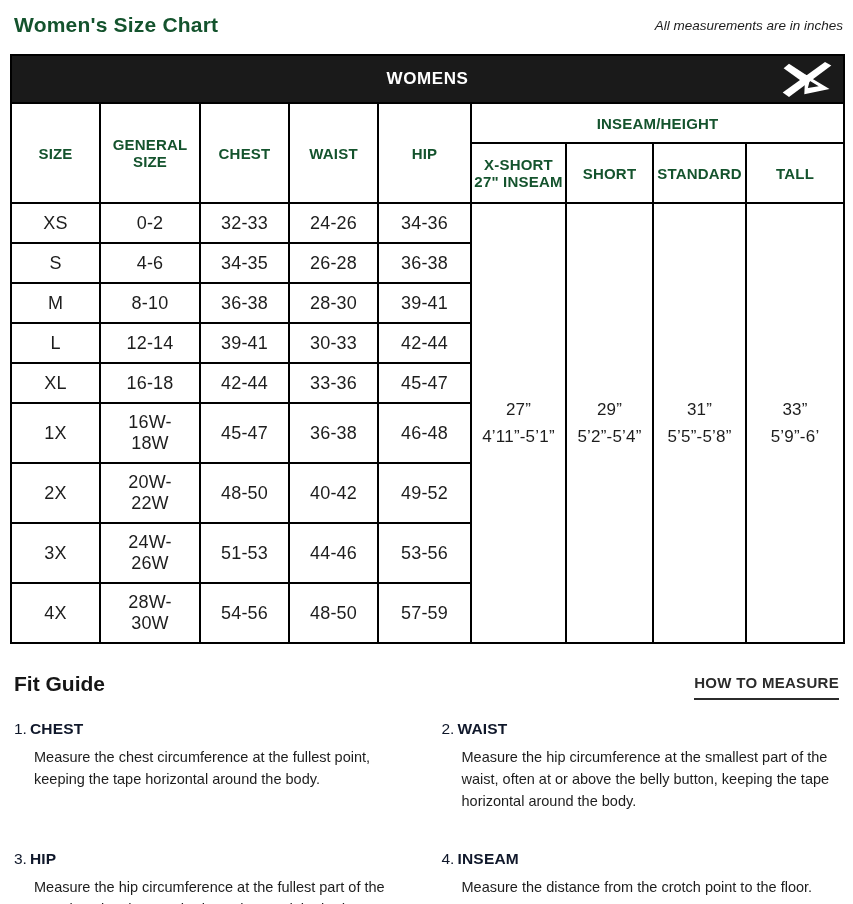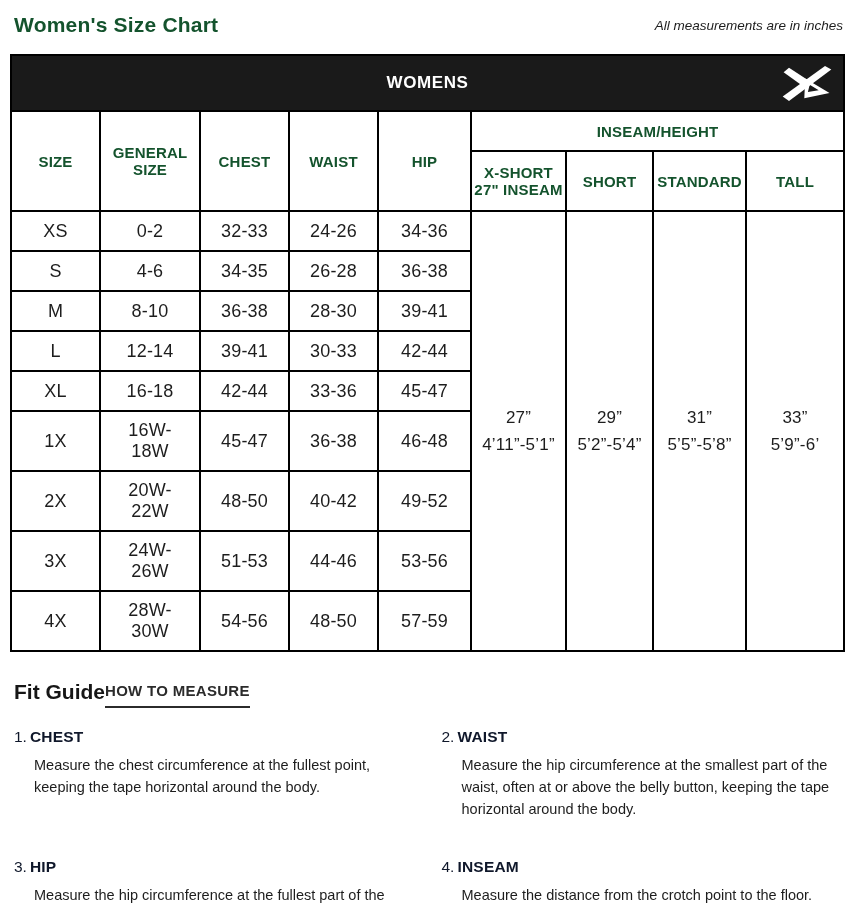--- a/index.html
+++ b/index.html
@@ -44,21 +44,21 @@
     border: 2px solid #000000;
     text-align: center;
     vertical-align: middle;
     padding: 2px;
     overflow: hidden;
   }
   
   .banner-cell {
     background: #1a1a1a;
     border: 2px solid #1a1a1a;
-    height: 56px;
+    height: 48px;
     position: relative;
     padding: 0;
     text-decoration: underline;
   }
   .banner-label {
     color: #ffffff;
     font-size: 17px;
     font-weight: 700;
     letter-spacing: 0.6px;
   }
@@ -89,20 +89,21 @@
   td.inseam-cell {
     font-size: 17px;
     line-height: 1.6;
     letter-spacing: 0.2px;
   }
 
   
   .fit-guide { padding: 28px 14px 30px 14px; }
   .fit-head {
     display: flex;
+    justify-content: space-between;
     align-items: flex-start;
     margin-bottom: 20px;
   }
   .fit-title {
     margin: 0;
     font-size: 21px;
     font-weight: 700;
     color: #161616;
   }
   .how-to-link {

